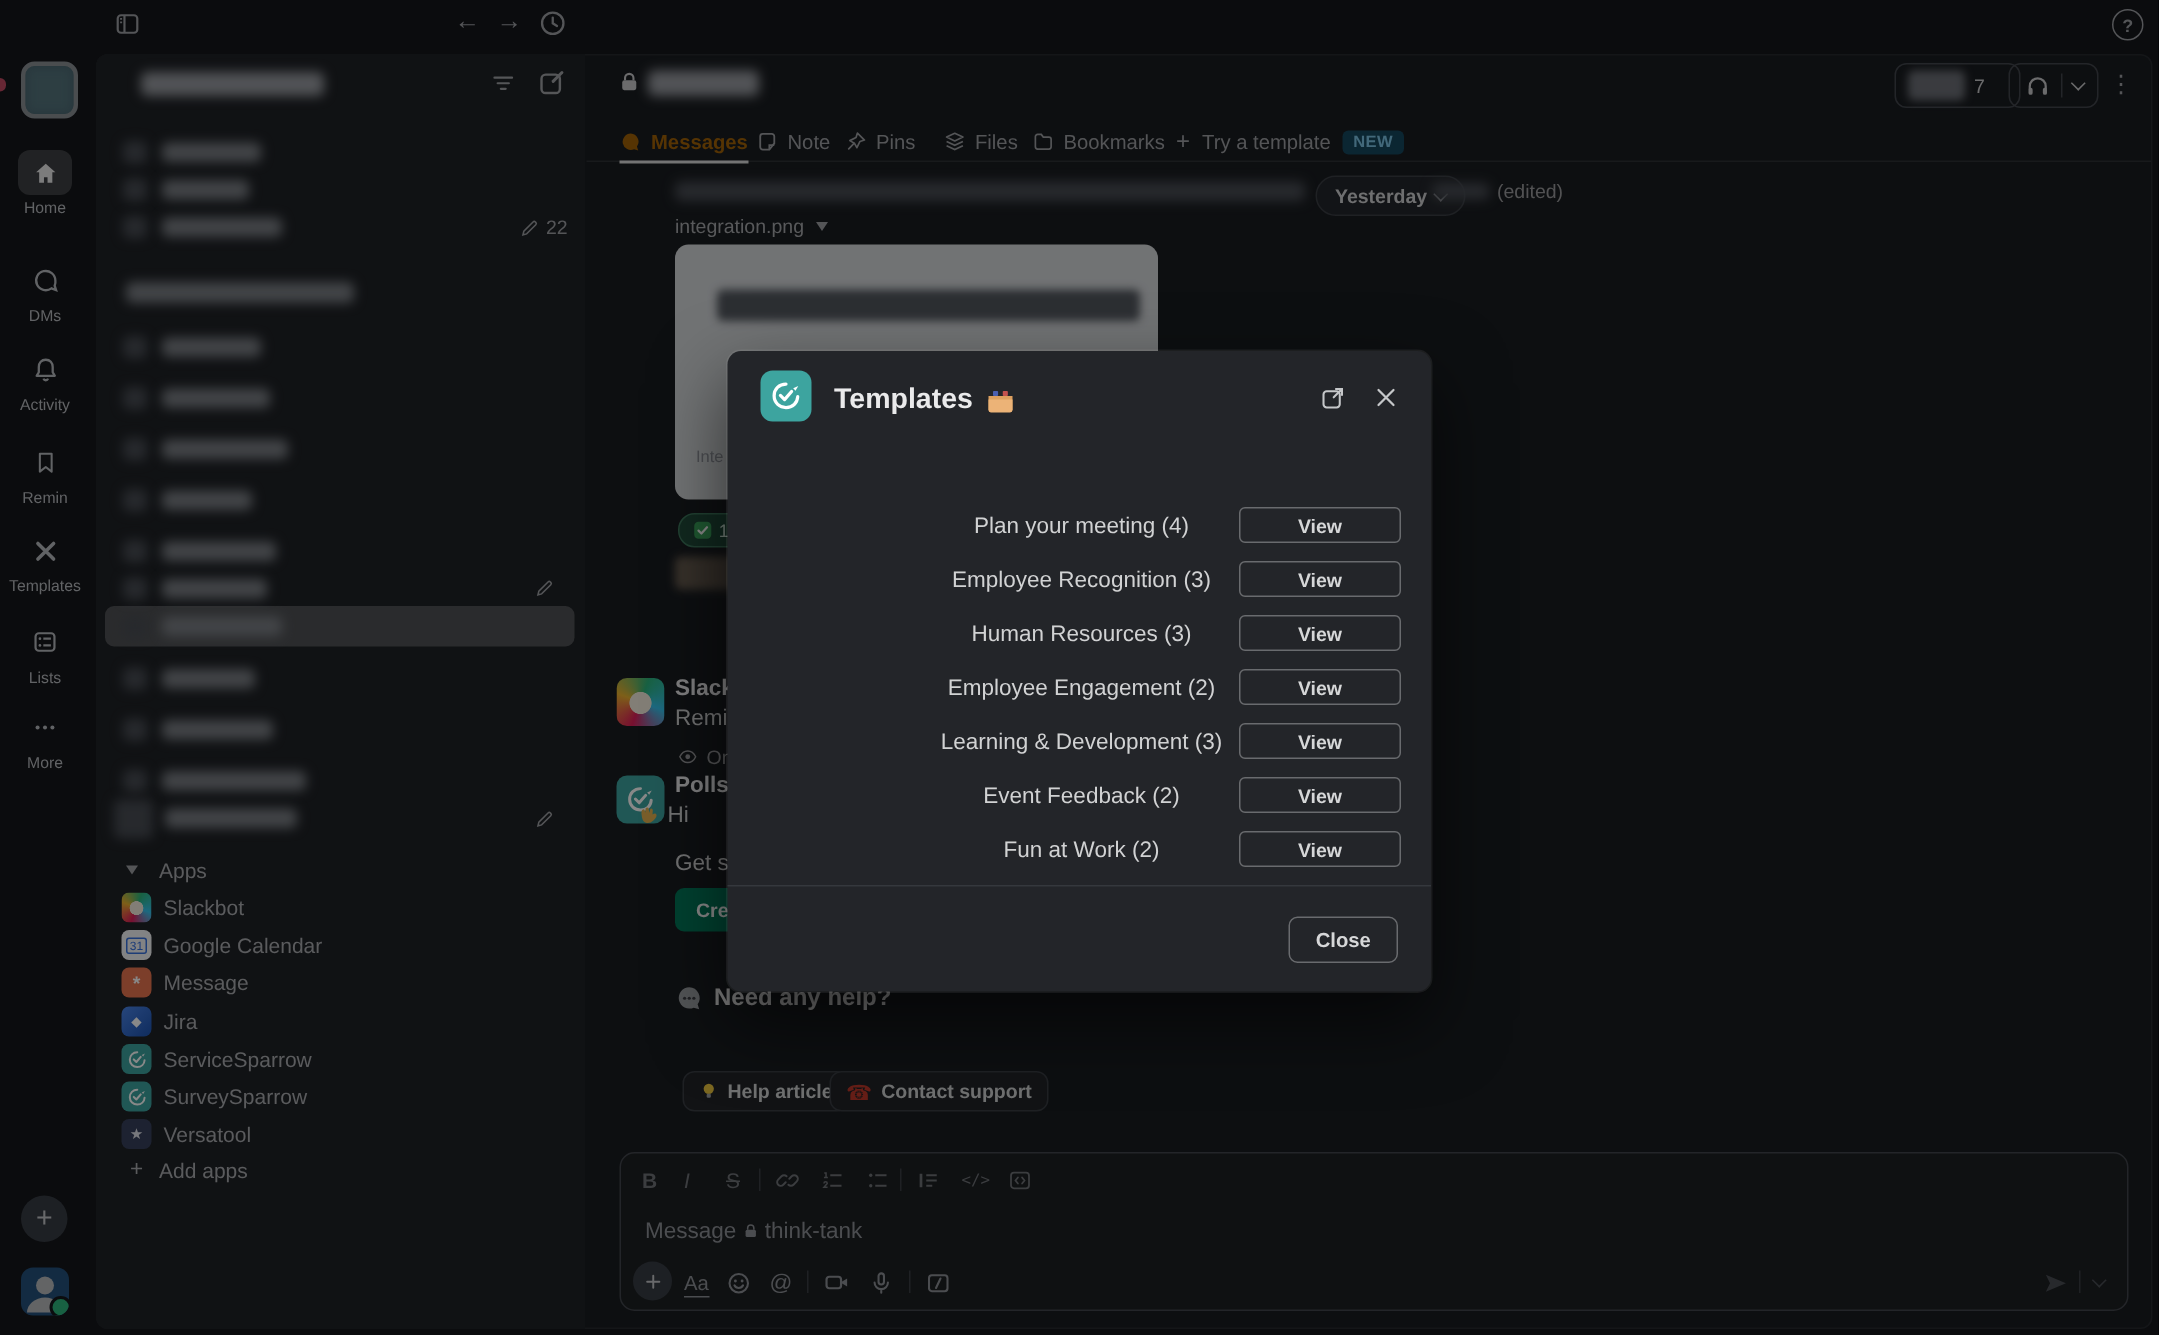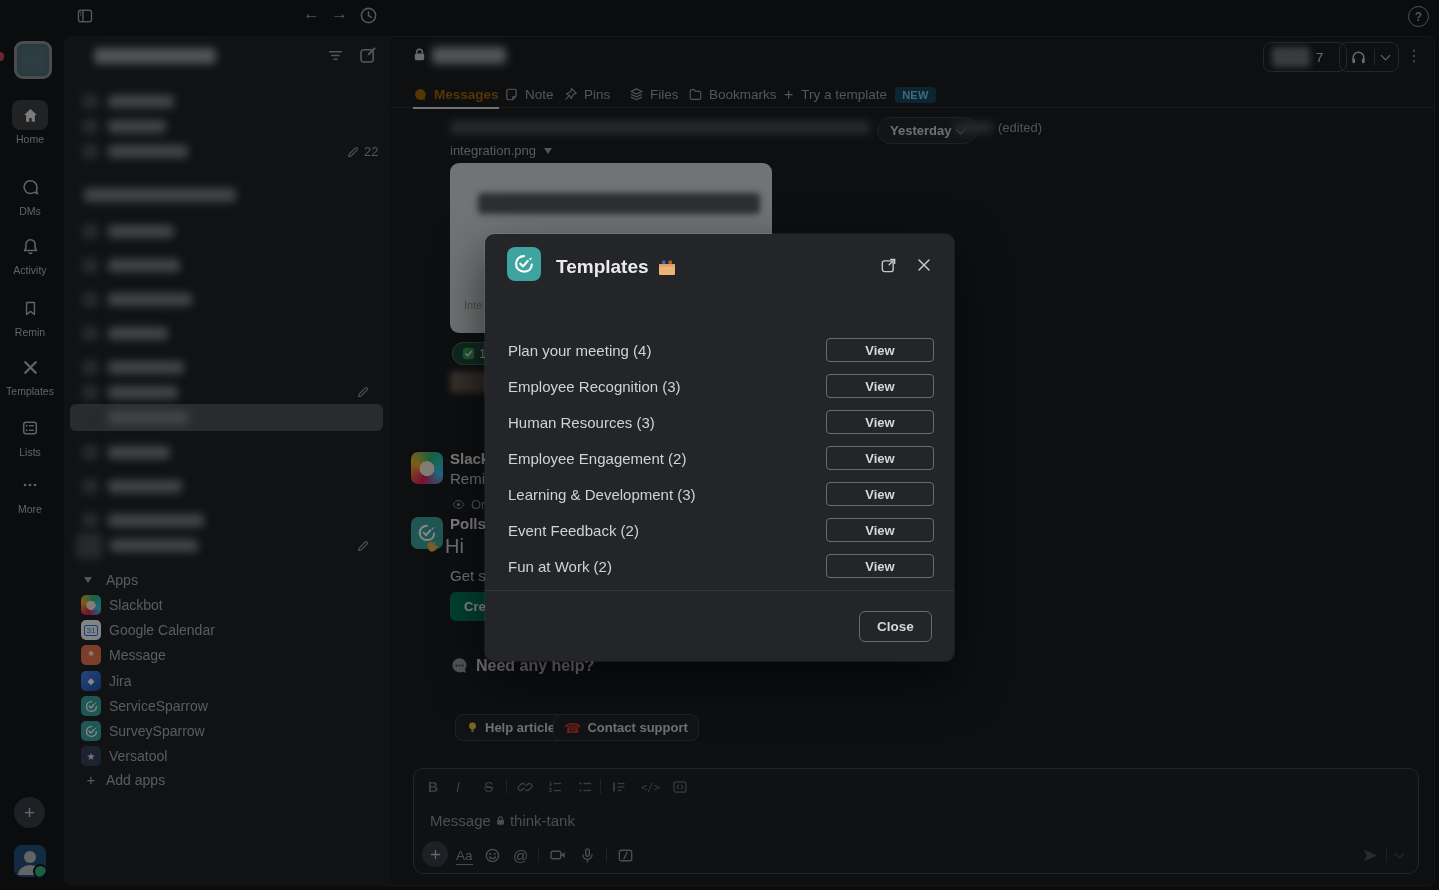--- a/index.html
+++ b/index.html
@@ -72,21 +72,21 @@
   .tb-div{position:absolute;top:10px;width:1px;height:15px;background:#3a3e44;}
   .cb{position:absolute;top:76px;height:20px;color:#8e9196;display:flex;align-items:center;justify-content:center;}
   
   .dim{position:absolute;inset:0;background:rgba(0,0,0,.465);z-index:50;}
   .modal{position:absolute;left:485px;top:234px;width:469px;height:427px;background:#232529;border-radius:9px;z-index:60;
          box-shadow:0 0 0 1px rgba(255,255,255,.07),0 20px 50px rgba(0,0,0,.6);}
   .modal-title{position:absolute;left:71px;top:22px;font-size:19px;font-weight:bold;color:#eaeaeb;display:flex;align-items:center;gap:8px;}
   .m-app-ico{position:absolute;left:22px;top:13px;width:34px;height:34px;border-radius:8px;background:#3da49f;
              display:flex;align-items:center;justify-content:center;}
   .m-heading{position:absolute;left:23px;top:73px;font-size:15.5px;font-weight:bold;color:#e4e4e5;}
-  .m-row{position:absolute;left:23px;right:20px;height:24px;display:flex;align-items:center;}
+  .m-row{position:absolute;left:23px;right:20px;height:24px;display:flex;align-items:center;justify-content:center;}
   .m-label{font-size:15px;color:#d1d2d3;}
   .view-btn{position:absolute;right:0;top:0;width:108px;height:24px;border:1px solid #696b6e;border-radius:4px;
             background:transparent;color:#d6d7d8;font-size:13px;font-weight:bold;display:flex;align-items:center;justify-content:center;}
   .m-footer-line{position:absolute;left:0;right:0;top:356px;height:1px;background:#35383d;}
   .close-btn{position:absolute;right:22px;top:377px;width:73px;height:31px;border:1px solid #696b6e;border-radius:6px;
              color:#d6d7d8;font-size:13.5px;font-weight:bold;display:flex;align-items:center;justify-content:center;background:transparent;}
   .m-hdr-ico{position:absolute;top:23px;color:#c5c7c9;}
 </style>
 </head>
 <body>
@@ -449,21 +449,21 @@
     </span>
     <span>Only vi</span>
   </div>
 
   <div class="msg-avatar teal-av" style="left:411px;top:517px">
       <svg width="22" height="22">
         <use href="#bird"></use>
       </svg>
     </div>
   <div class="abs" style="left:450px;top:515px;font-size:15px;font-weight:bold;color:#ededee">Polls &amp;</div>
-  <div class="abs" style="left:424px;top:535px;display:flex;align-items:center;gap:5px;font-size:20px;color:#d1d2d3">
+  <div class="abs" style="left:424px;top:535px;display:flex;align-items:center;gap:5px;font-size:15px;color:#d1d2d3">
     <span class="i">
       <svg width="16" height="16" viewBox="0 0 16 16">
           <path d="M4 9 Q3 4.2 4.6 3.6 Q6 3.2 6.1 6 L6.5 2.6 Q8 1.9 8.5 3.1 L8.8 6 L9.6 3.1 Q11 2.6 11.2 4.1 L11 7 Q13 5.6 13.6 7 Q14.2 8.6 11.6 11 Q9 13.4 6.6 12.5 Q4.6 11.8 4 9Z" fill="#e3b14f"></path>
         </svg>
     </span>
     <span>Hi</span>
   </div>
   <div class="abs" style="left:450px;top:567px;font-size:15px;color:#d1d2d3">Get st</div>
   <div class="abs" style="left:450px;top:592px;height:29px;padding:0 14px;background:#007a5a;border-radius:6px;display:flex;align-items:center;font-size:13px;font-weight:bold;color:#fff">
     <span>Creat</span>

